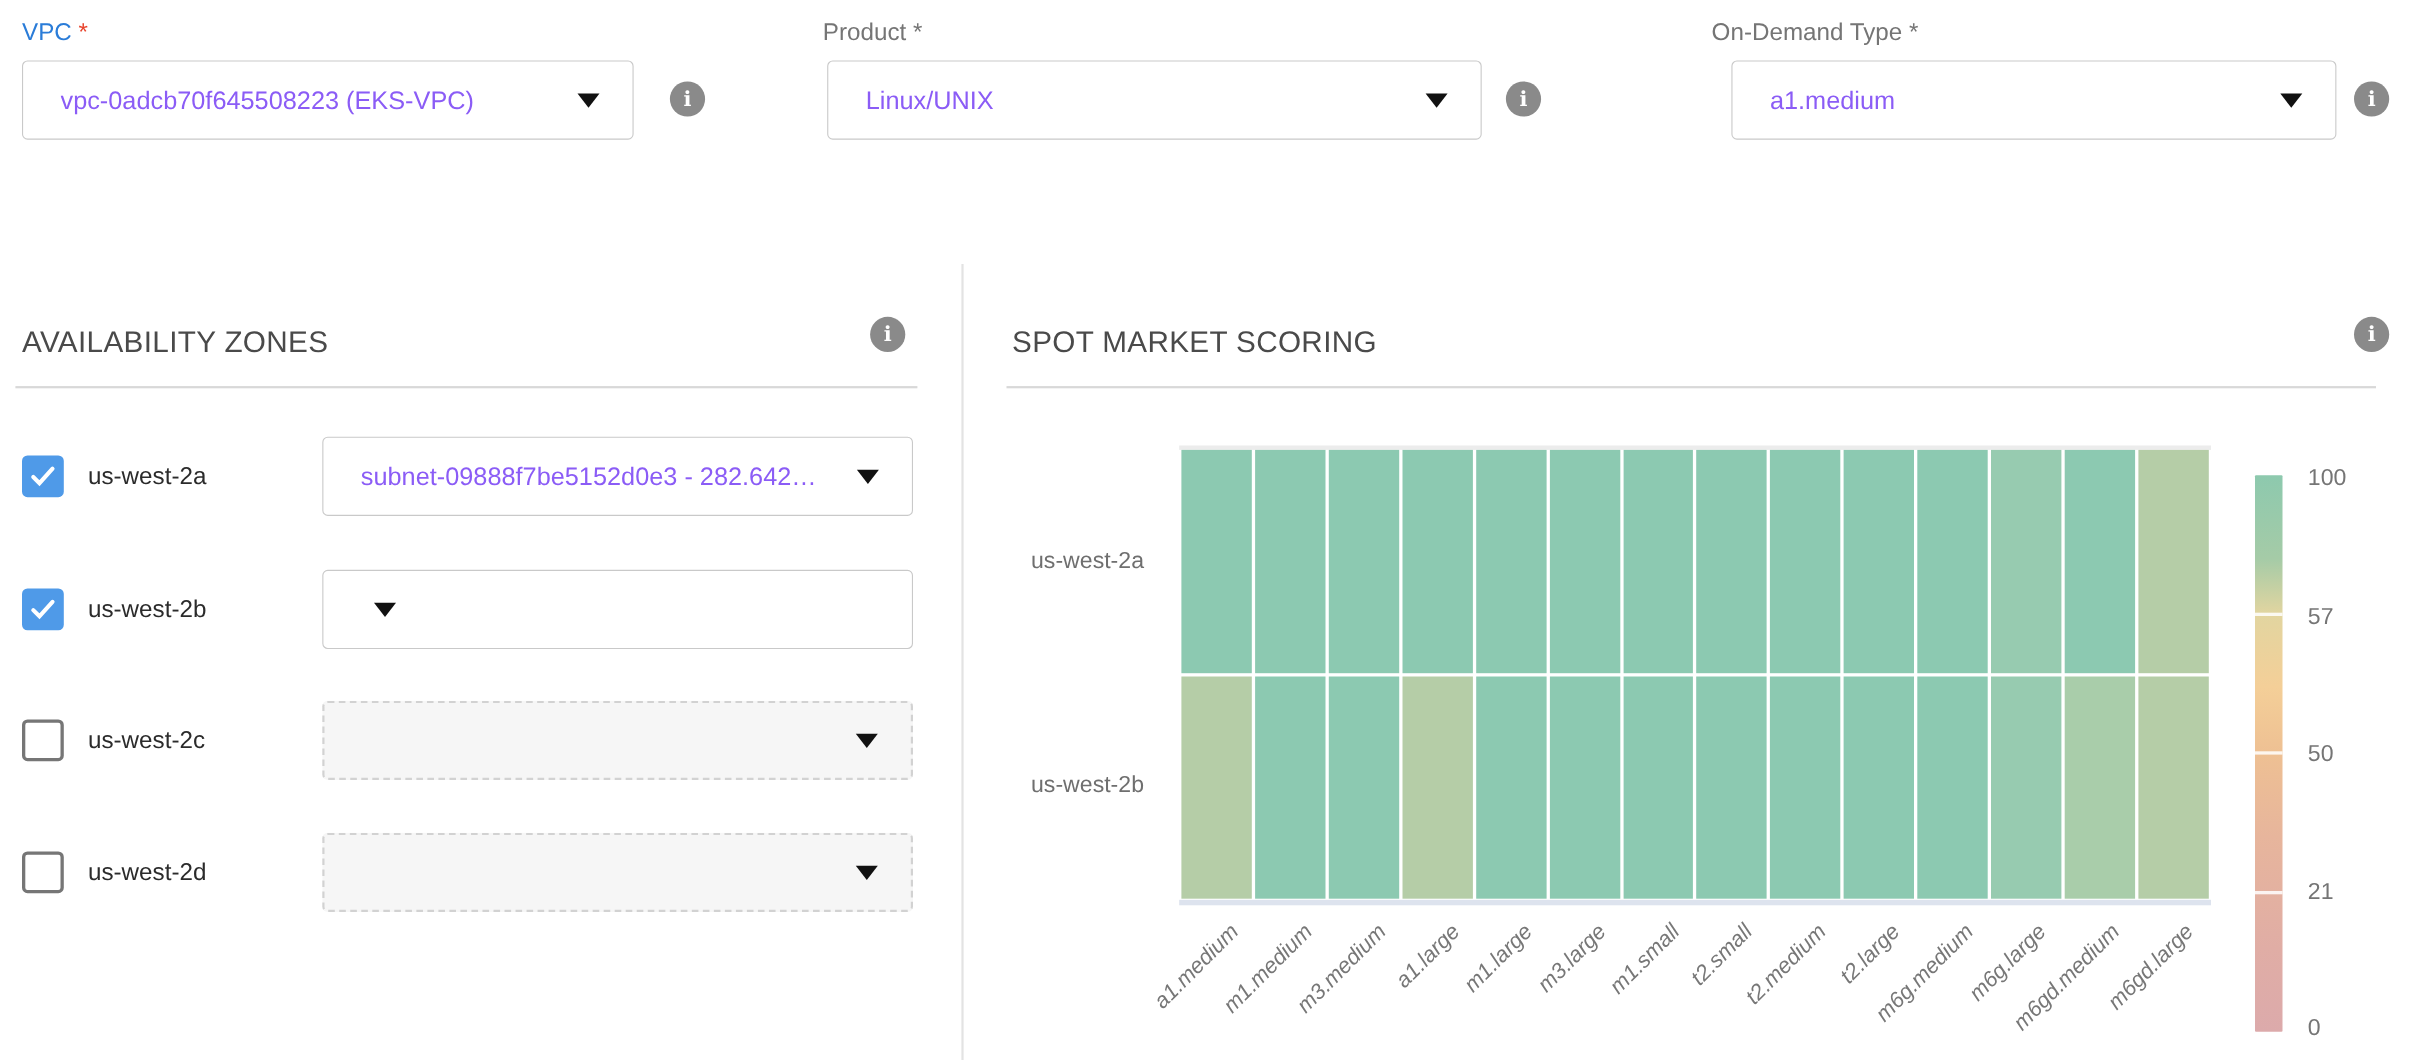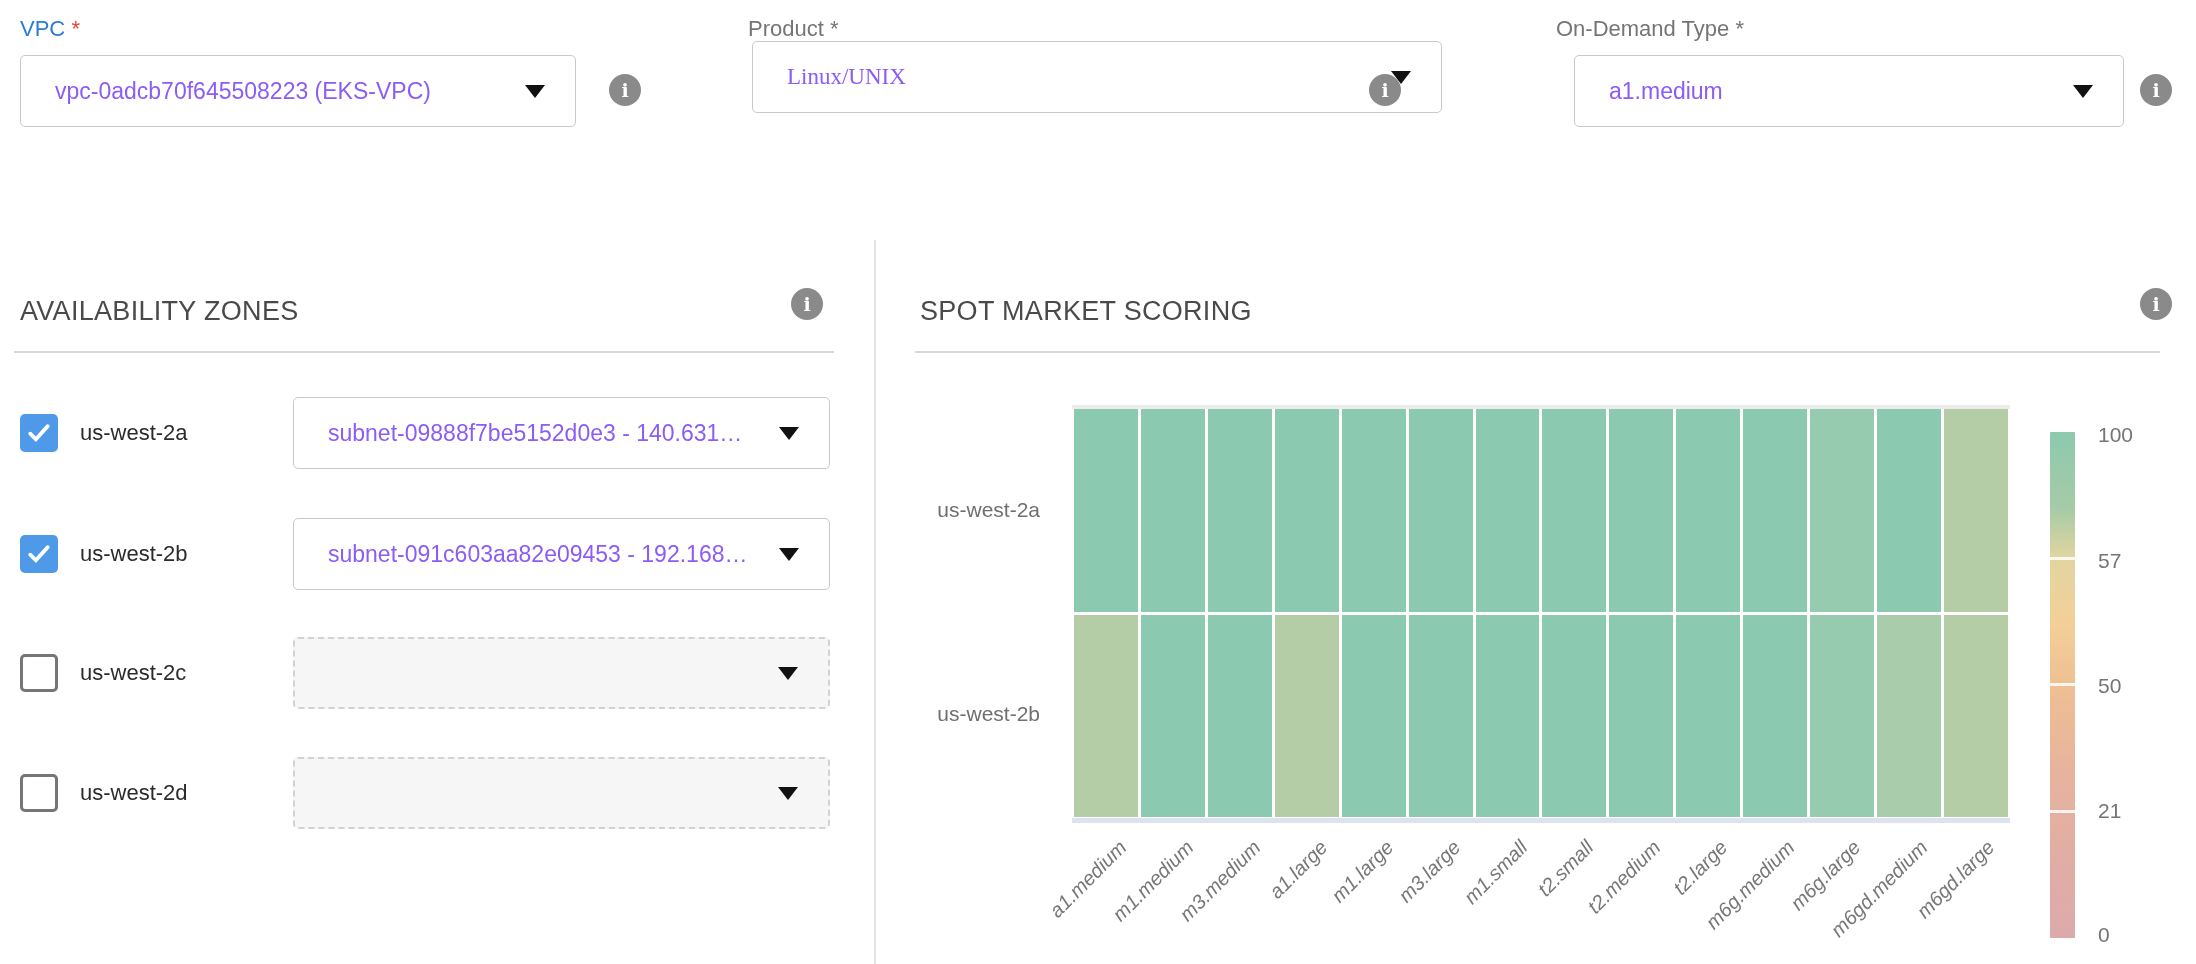--- a/index.html
+++ b/index.html
@@ -60,21 +60,21 @@
   <div class="selectbox" style="left:20px;top:55px;width:556px;">
     <span class="select-value">vpc-0adcb70f645508223 (EKS-VPC)</span>
     <span class="caret"></span>
   </div>
   <div class="info-icon" style="left:609px;top:74px;">i</div>
 
   <div class="field-label" style="left:748px;top:16px;">
     <span>Product</span>
     <span>*</span>
   </div>
-  <div class="selectbox" style="left:752px;top:41px;width:690px;font-family:Liberation Serif, serif;">
+  <div class="selectbox" style="left:752px;top:55px;width:595px;">
     <span class="select-value">Linux/UNIX</span>
     <span class="caret"></span>
   </div>
   <div class="info-icon" style="left:1369px;top:74px;">i</div>
 
   <div class="field-label" style="left:1556px;top:16px;">
     <span>On-Demand Type</span>
     <span>*</span>
   </div>
   <div class="selectbox" style="left:1574px;top:55px;width:550px;">
@@ -89,31 +89,30 @@
   <div class="info-icon" style="left:791px;top:288px;">i</div>
   <div class="hr" style="left:14px;top:351px;width:820px;"></div>
   <div id="az-rows">
       <div class="az-checkbox checked" style="left: 20px; top: 414px;">
         <svg width="30" height="30" viewBox="0 0 24 24">
           <path d="M5 12.5l4.5 4.5L19 6.5" stroke="#fff" stroke-width="3" fill="none" stroke-linecap="round"></path>
         </svg>
       </div>
       <div class="az-zone-label" style="left: 80px; top: 420px;">us-west-2a</div>
       <div class="selectbox" style="left: 293px; top: 397px; width: 537px;">
-        <span class="select-value">subnet-09888f7be5152d0e3 - 140.631…</span>
+        <span class="select-value">subnet-09888f7be5152d0e3 - 282.642…</span>
         <span class="caret"></span>
       </div>
       <div class="az-checkbox checked" style="left: 20px; top: 535px;">
         <svg width="30" height="30" viewBox="0 0 24 24">
           <path d="M5 12.5l4.5 4.5L19 6.5" stroke="#fff" stroke-width="3" fill="none" stroke-linecap="round"></path>
         </svg>
       </div>
       <div class="az-zone-label" style="left: 80px; top: 541px;">us-west-2b</div>
       <div class="selectbox" style="left: 293px; top: 518px; width: 537px;">
-        <span class="select-value">subnet-091c603aa82e09453 - 192.168…</span>
         <span class="caret"></span>
       </div>
       <div class="az-checkbox" style="left: 20px; top: 654px;"></div>
       <div class="az-zone-label" style="left: 80px; top: 660px;">us-west-2c</div>
       <div class="selectbox empty" style="left: 293px; top: 637px; width: 537px;">
         <span class="select-value"></span>
         <span class="caret"></span>
       </div>
       <div class="az-checkbox" style="left: 20px; top: 774px;"></div>
       <div class="az-zone-label" style="left: 80px; top: 780px;">us-west-2d</div>

